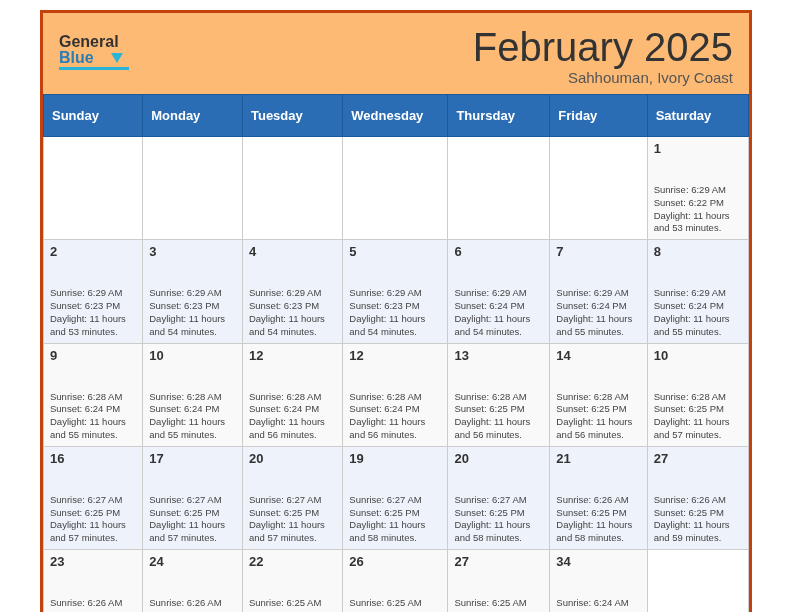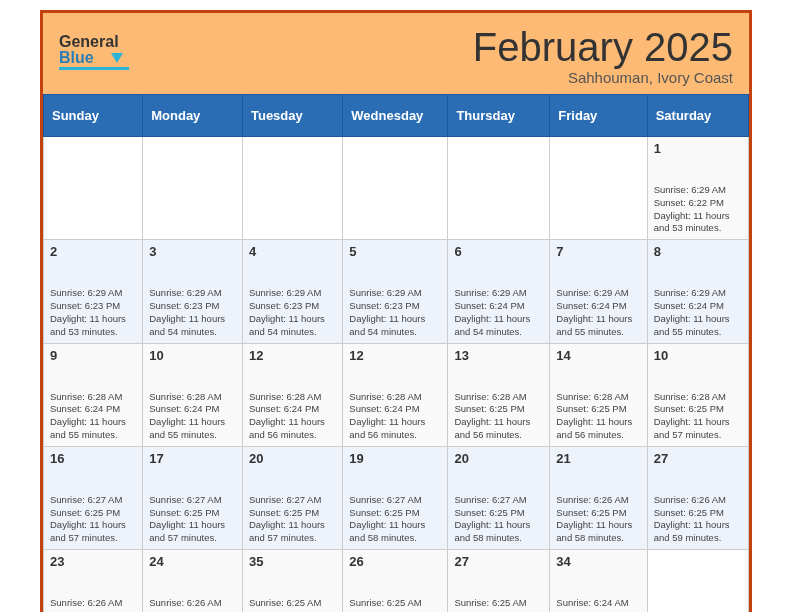--- a/index.html
+++ b/index.html
@@ -231,21 +231,21 @@
         <tr>
           <td>
             <span class="day-num">23</span>
             <div class="day-info">Sunrise: 6:26 AM<br>Sunset: 6:25 PM<br>Daylight: 11 hours<br>and 59 minutes.</div>
           </td>
           <td>
             <span class="day-num">24</span>
             <div class="day-info">Sunrise: 6:26 AM<br>Sunset: 6:25 PM<br>Daylight: 11 hours<br>and 59 minutes.</div>
           </td>
           <td>
-            <span class="day-num">35</span>
+            <span class="day-num">22</span>
             <div class="day-info">Sunrise: 6:25 AM<br>Sunset: 6:25 PM<br>Daylight: 11 hours<br>and 59 minutes.</div>
           </td>
           <td>
             <span class="day-num">26</span>
             <div class="day-info">Sunrise: 6:25 AM<br>Sunset: 6:25 PM<br>Daylight: 12 hours<br>and 0 minutes.</div>
           </td>
           <td>
             <span class="day-num">27</span>
             <div class="day-info">Sunrise: 6:25 AM<br>Sunset: 6:25 PM<br>Daylight: 12 hours<br>and 0 minutes.</div>
           </td>

